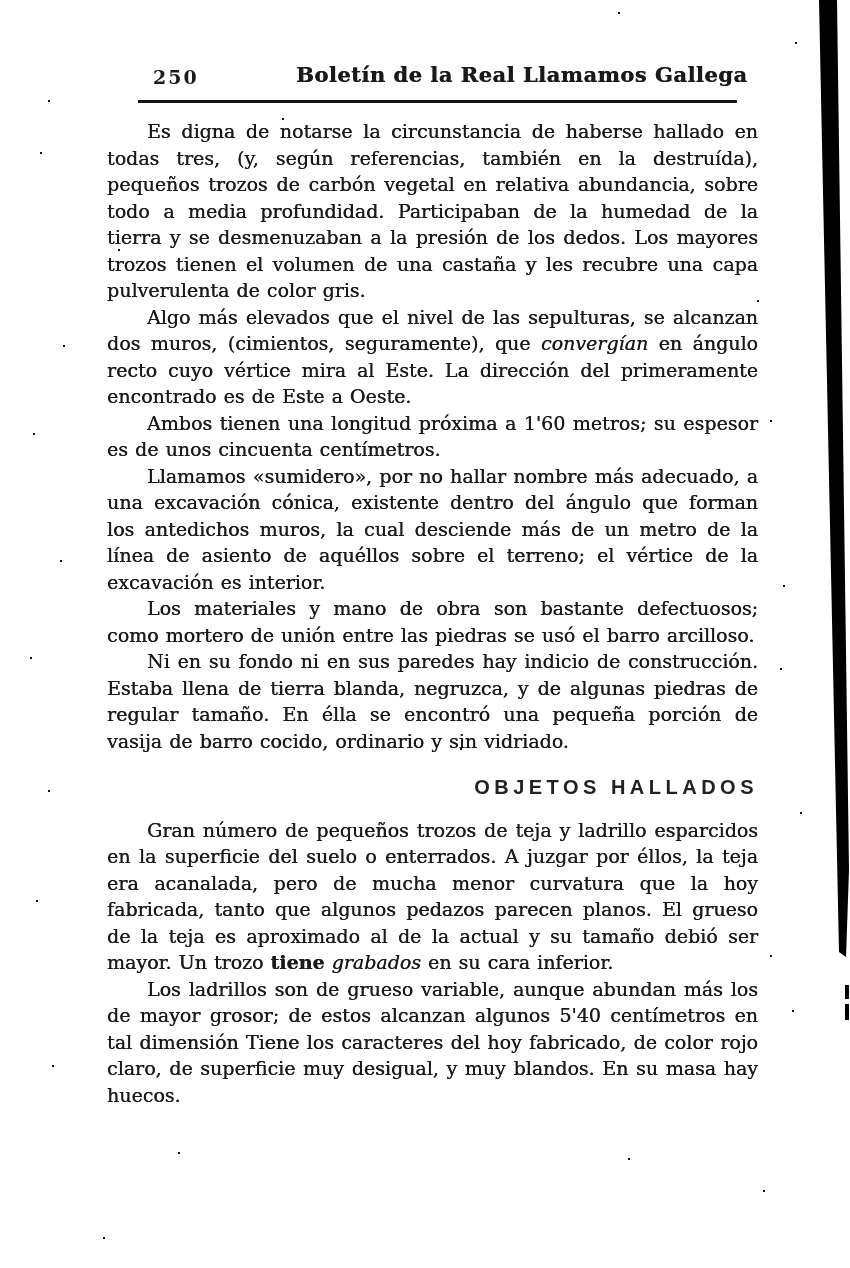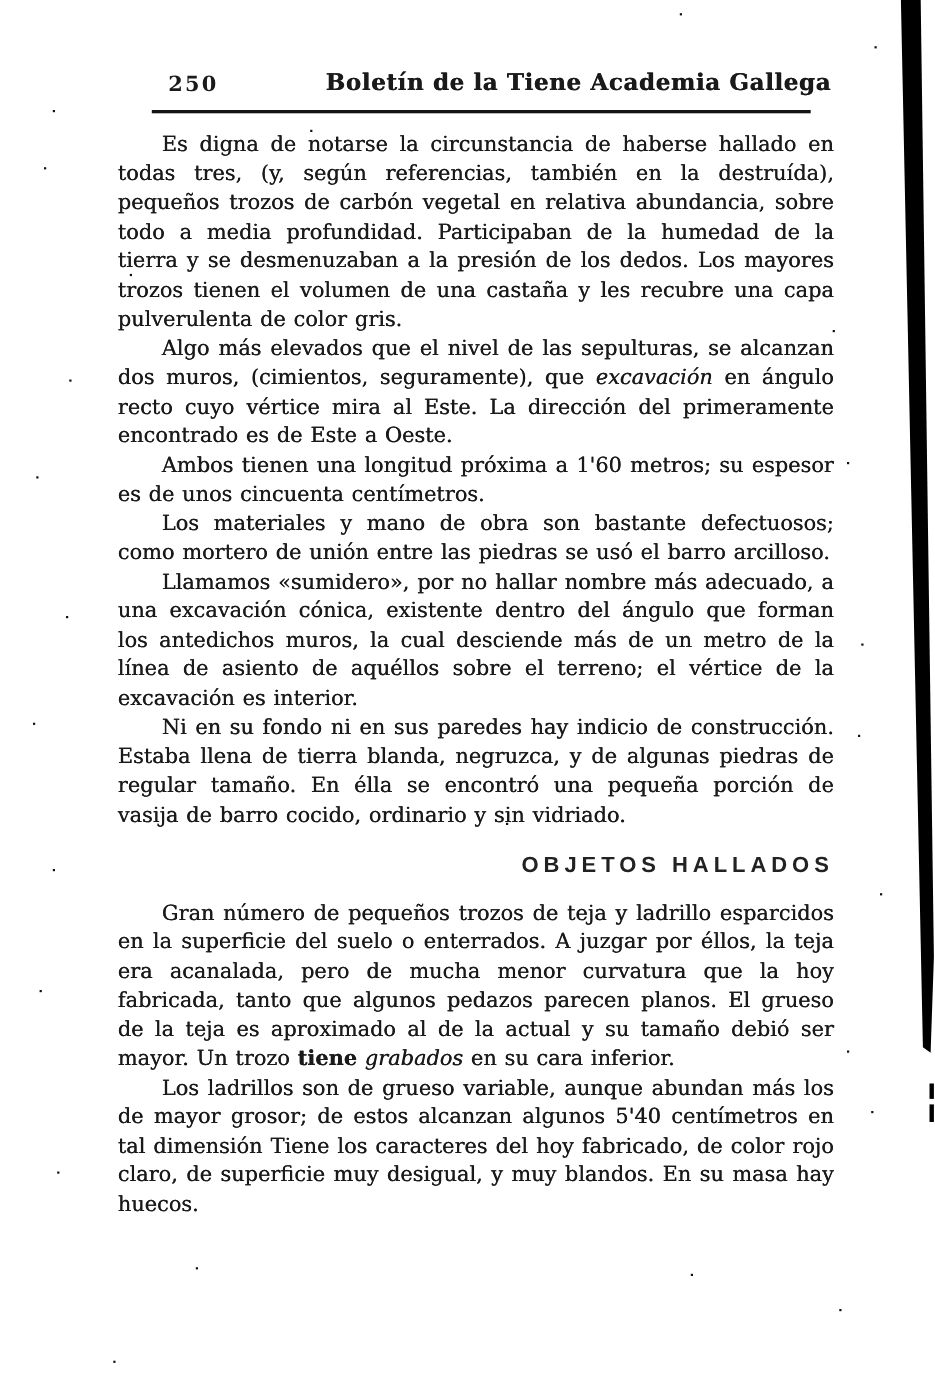--- a/index.html
+++ b/index.html
@@ -63,31 +63,31 @@
       460px 748px #111;
   }
 </style>
 </head>
 <body>
 
 <div class="page">
 
   <header class="page-header">
     <span class="page-number">250</span>
-    <span class="journal-title">Boletín de la Tiene Academia Gallega</span>
+    <span class="journal-title">Boletín de la Real Llamamos Gallega</span>
   </header>
 
   <div class="header-rule"></div>
 
   <article class="article" id="article">
       <p class="para"><span>Es digna de notarse la circunstancia de haberse hallado en todas tres, (y, según referencias, también en la destruída), pequeños trozos de carbón vegetal en relativa abundancia, sobre todo a media profundidad. Participaban de la humedad de la tierra y se desmenuzaban a la presión de los dedos. Los mayores trozos tienen el volumen de una castaña y les recubre una capa pulverulenta de color gris.</span></p>
-      <p class="para"><span>Algo más elevados que el nivel de las sepulturas, se alcanzan dos muros, (cimientos, seguramente), que </span><span class="it">excavación</span><span> en ángulo recto cuyo vértice mira al Este. La dirección del primeramente encontrado es de Este a Oeste.</span></p>
+      <p class="para"><span>Algo más elevados que el nivel de las sepulturas, se alcanzan dos muros, (cimientos, seguramente), que </span><span class="it">convergían</span><span> en ángulo recto cuyo vértice mira al Este. La dirección del primeramente encontrado es de Este a Oeste.</span></p>
       <p class="para"><span>Ambos tienen una longitud próxima a 1'60 metros; su espesor es de unos cincuenta centímetros.</span></p>
+      <p class="para"><span>Llamamos «sumidero», por no hallar nombre más adecuado, a una excavación cónica, existente dentro del ángulo que forman los antedichos muros, la cual desciende más de un metro de la línea de asiento de aquéllos sobre el terreno; el vértice de la excavación es interior.</span></p>
       <p class="para"><span>Los materiales y mano de obra son bastante defectuosos; como mortero de unión entre las piedras se usó el barro arcilloso.</span></p>
-      <p class="para"><span>Llamamos «sumidero», por no hallar nombre más adecuado, a una excavación cónica, existente dentro del ángulo que forman los antedichos muros, la cual desciende más de un metro de la línea de asiento de aquéllos sobre el terreno; el vértice de la excavación es interior.</span></p>
       <p class="para"><span>Ni en su fondo ni en sus paredes hay indicio de construcción. Estaba llena de tierra blanda, negruzca, y de algunas piedras de regular tamaño. En élla se encontró una pequeña porción de vasija de barro cocido, ordinario y sin vidriado.</span></p>
       <h2 class="section-heading">OBJETOS HALLADOS</h2>
       <p class="para"><span>Gran número de pequeños trozos de teja y ladrillo esparcidos en la superficie del suelo o enterrados. A juzgar por éllos, la teja era acanalada, pero de mucha menor curvatura que la hoy fabricada, tanto que algunos pedazos parecen planos. El grueso de la teja es aproximado al de la actual y su tamaño debió ser mayor. Un trozo </span><span class="bi">tiene</span><span class="it"> </span><span class="it">grabados</span><span> en su cara inferior.</span></p>
       <p class="para"><span>Los ladrillos son de grueso variable, aunque abundan más los de mayor grosor; de estos alcanzan algunos 5'40 centímetros en tal dimensión Tiene los caracteres del hoy fabricado, de color rojo claro, de superficie muy desigual, y muy blandos. En su masa hay huecos.</span></p>
     </article>
 
   <svg class="artifacts" width="850" height="1268" viewBox="0 0 850 1268">
     <polygon points="819,0 837,0 849,870 846,957 839,952 828,430" fill="#000"></polygon>
     <rect x="845" y="985" width="4" height="14" fill="#000"></rect>
     <rect x="845" y="1004" width="4" height="16" fill="#000"></rect>

